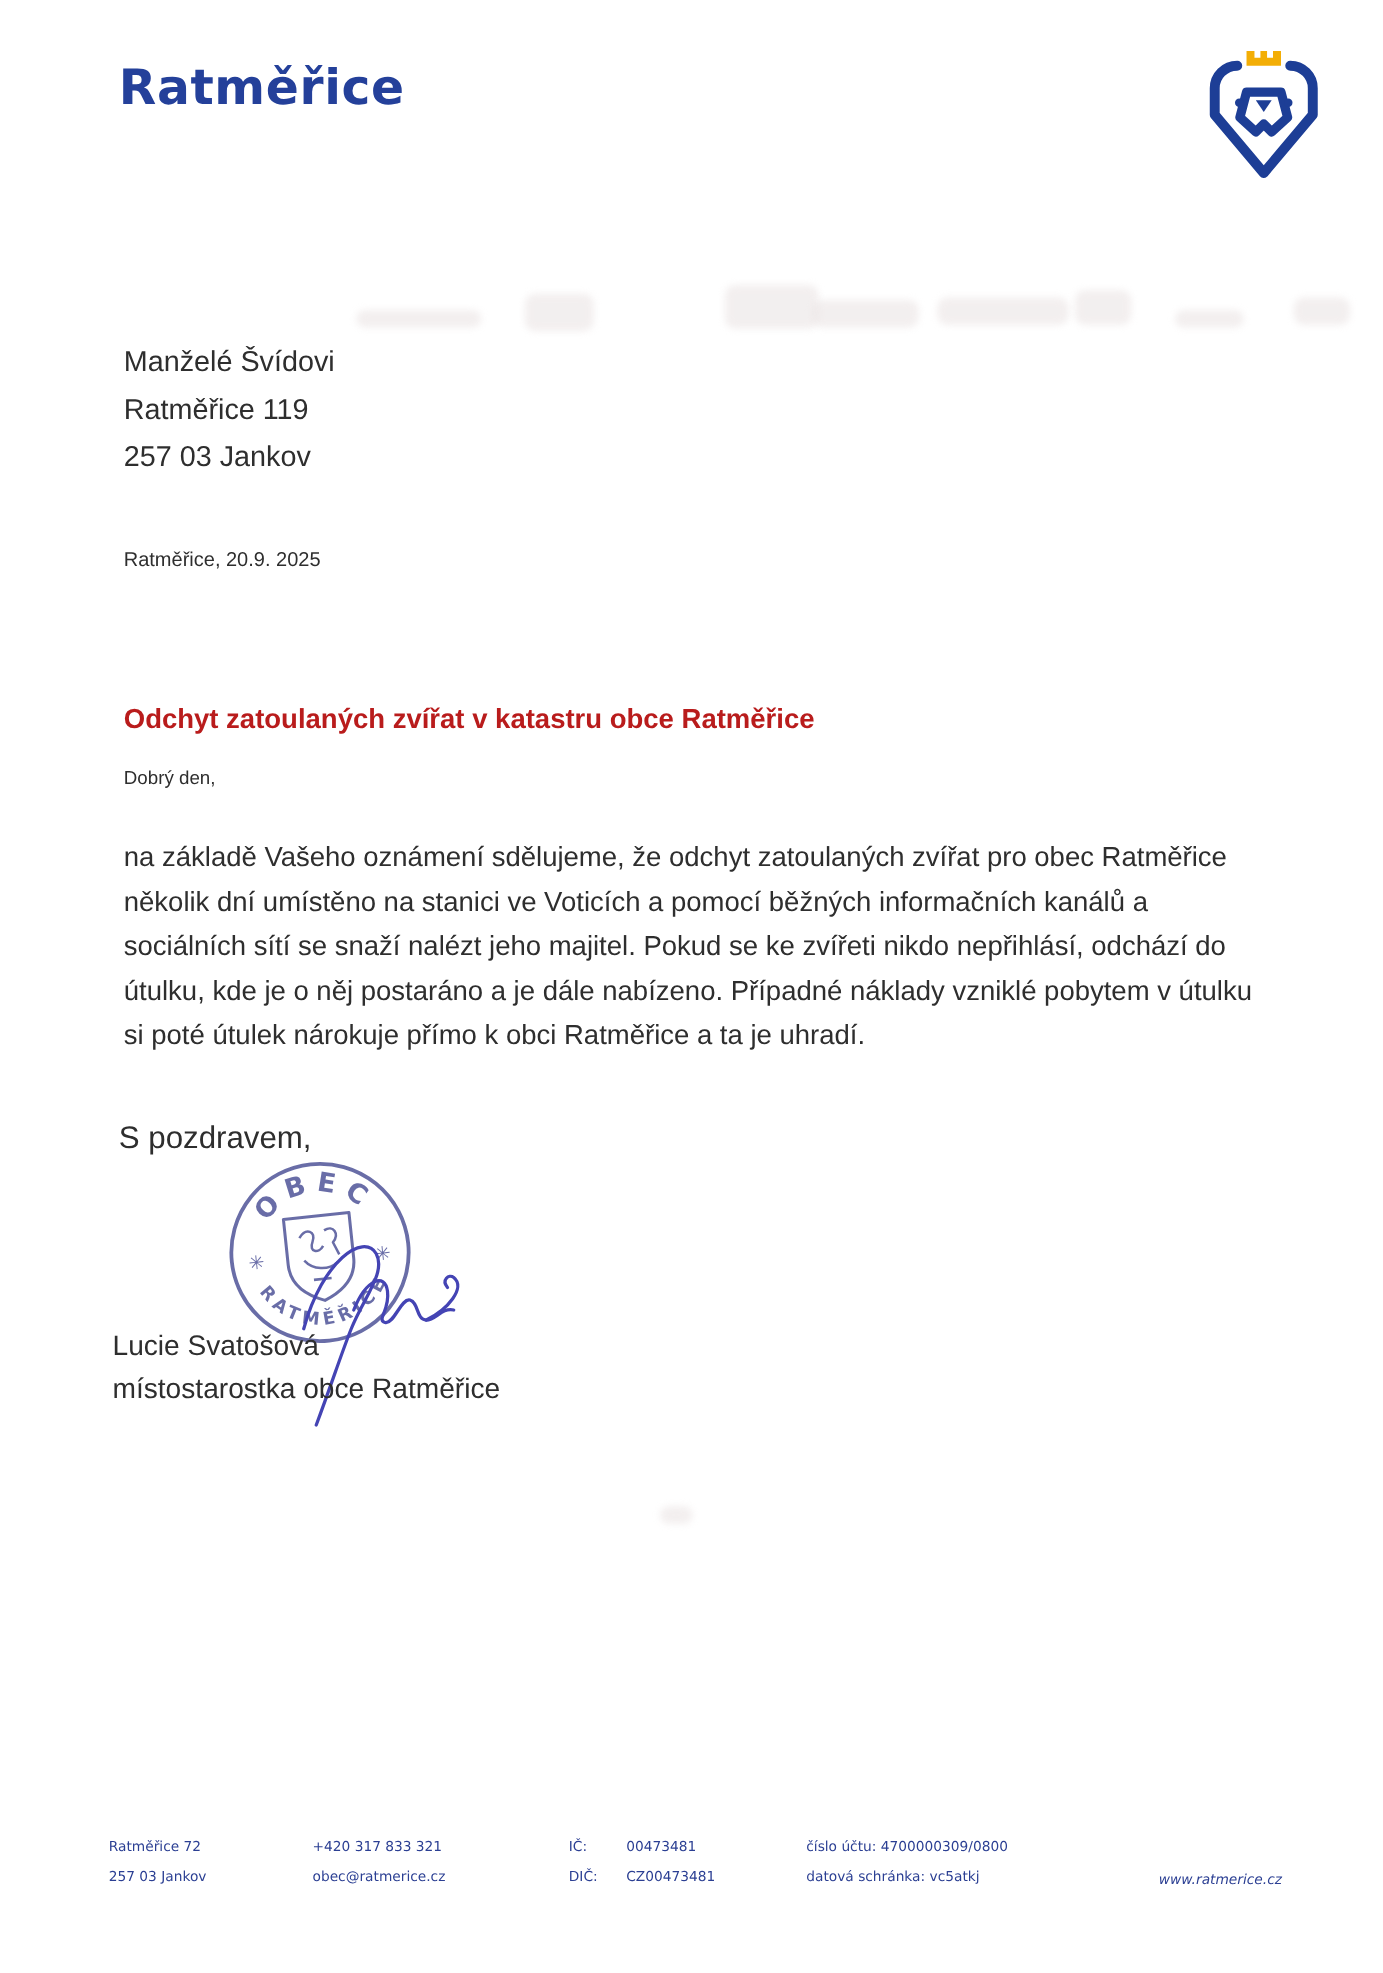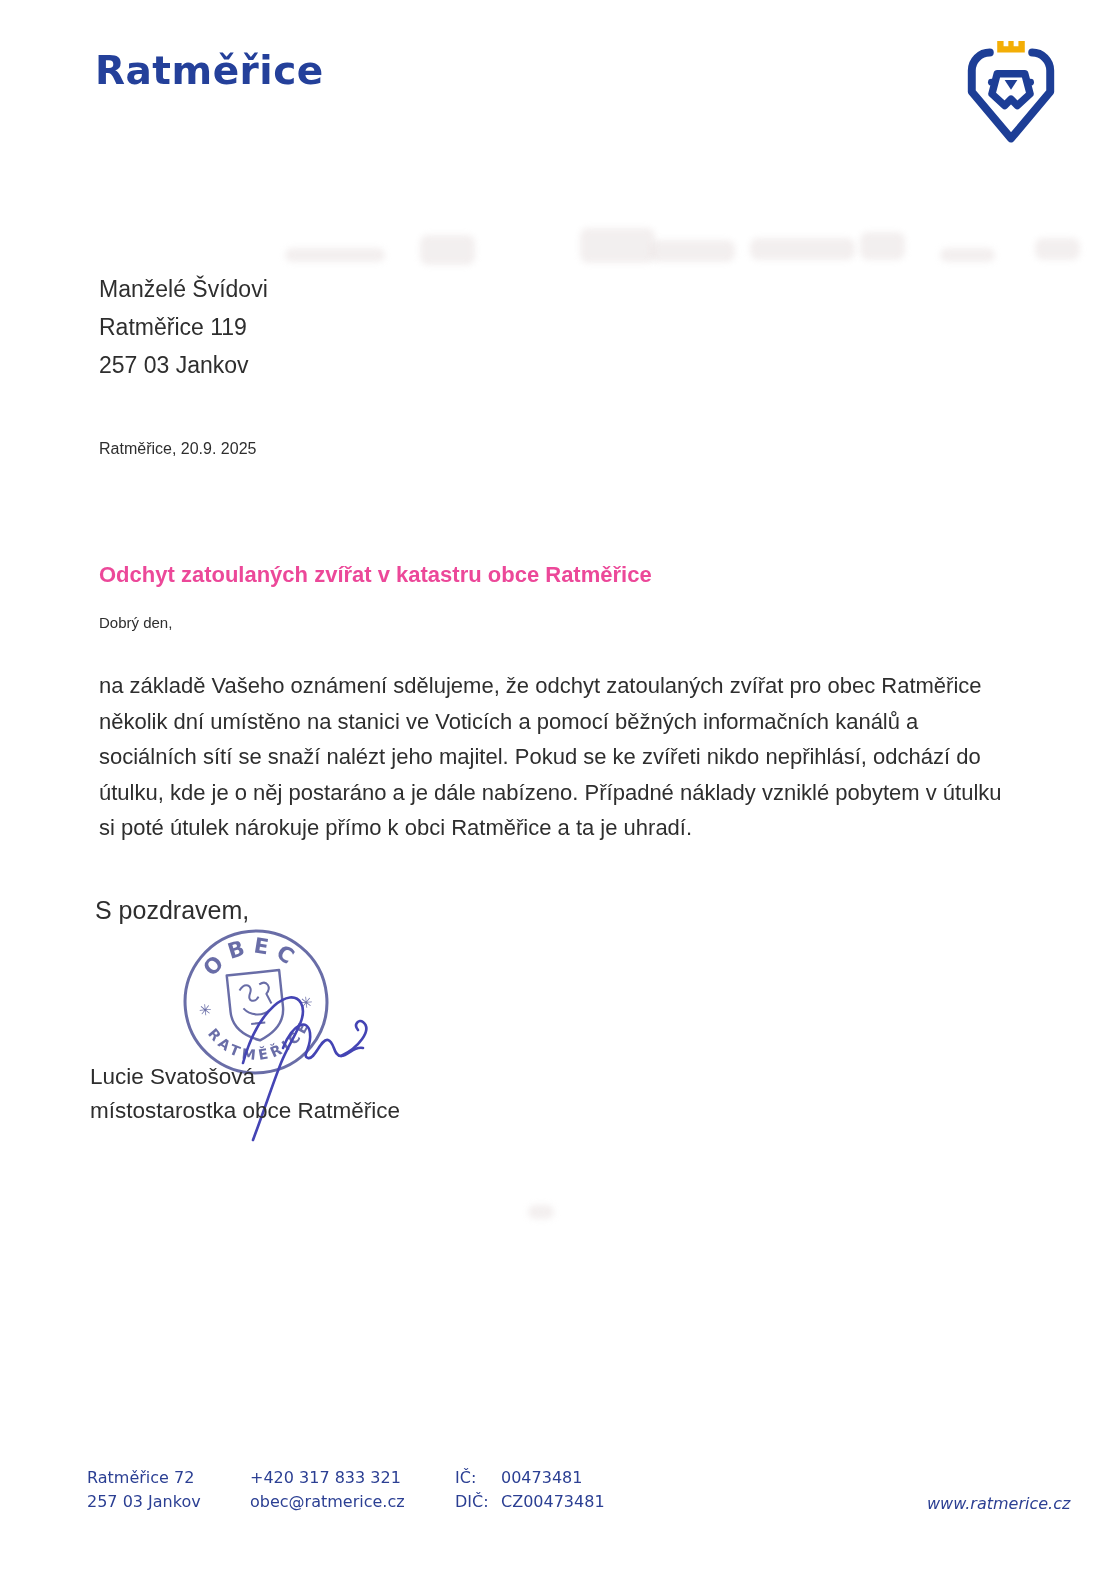--- a/index.html
+++ b/index.html
@@ -12,33 +12,33 @@
   
   .logo{
     left:95px;top:48px;
     font-family:"DejaVu Sans",sans-serif;font-weight:bold;
     font-size:39px;color:#24409a;letter-spacing:.5px;
   }
   .bear{left:958px;top:38px;width:106px;height:116px;}
   
   .recipient{left:99px;top:270px;font-size:23px;line-height:38px;white-space:nowrap;}
   .dateline{left:99px;top:440px;font-size:16px;white-space:nowrap;}
-  .subject{left:99px;top:562px;font-size:22px;font-weight:bold;color:#ec4899;white-space:nowrap;}
+  .subject{left:99px;top:562px;font-size:22px;font-weight:bold;color:#b91c1c;white-space:nowrap;}
   .greeting{left:99px;top:614px;font-size:15px;white-space:nowrap;}
   .bodytext{left:99px;top:668px;font-size:22px;line-height:35.5px;}
   .bodytext div{white-space:nowrap;}
   .closing{left:95px;top:896px;font-size:25px;white-space:nowrap;}
   .signer-name{left:90px;top:1064px;font-size:22.5px;white-space:nowrap;}
   .signer-title{left:90px;top:1098px;font-size:22.5px;white-space:nowrap;}
   
   .stamp{left:180px;top:926px;width:152px;height:152px;transform:rotate(-6deg);opacity:.88;}
   .signature{left:213px;top:968px;width:165px;height:185px;pointer-events:none;}
   
   .footer-col{
-    font-family:"DejaVu Sans",sans-serif;font-size:16px;line-height:24px;
+    font-family:"DejaVu Sans",sans-serif;font-size:11px;line-height:24px;
     color:#2b3f93;white-space:nowrap;
   }
   .f-address{left:87px;top:1466px;}
   .f-contact{left:250px;top:1466px;}
   .f-ids{left:455px;top:1466px;}
   .f-ids .lbl{display:inline-block;width:46px;}
   .f-bank{left:645px;top:1466px;}
   .f-web{left:927px;top:1492px;font-style:italic;}
   
   .smudge{background:#e9e2e2;opacity:.55;border-radius:8px;filter:blur(3px);}
@@ -143,16 +143,26 @@
 
   <div class="abs footer-col f-ids">
     <div>
       <span class="lbl">IČ:</span><span>00473481</span>
     </div>
     <div>
       <span class="lbl">DIČ:</span><span>CZ00473481</span>
     </div>
   </div>
 
+  <div class="abs footer-col f-bank">
+    <div>
+      <span>číslo účtu:</span>
+      <span>4700000309/0800</span>
+    </div>
+    <div>
+      <span>datová schránka:</span>
+      <span>vc5atkj</span>
+    </div>
+  </div>
 
   <div class="abs footer-col f-web">www.ratmerice.cz</div>
 
 </div>
 
 </body></html>

